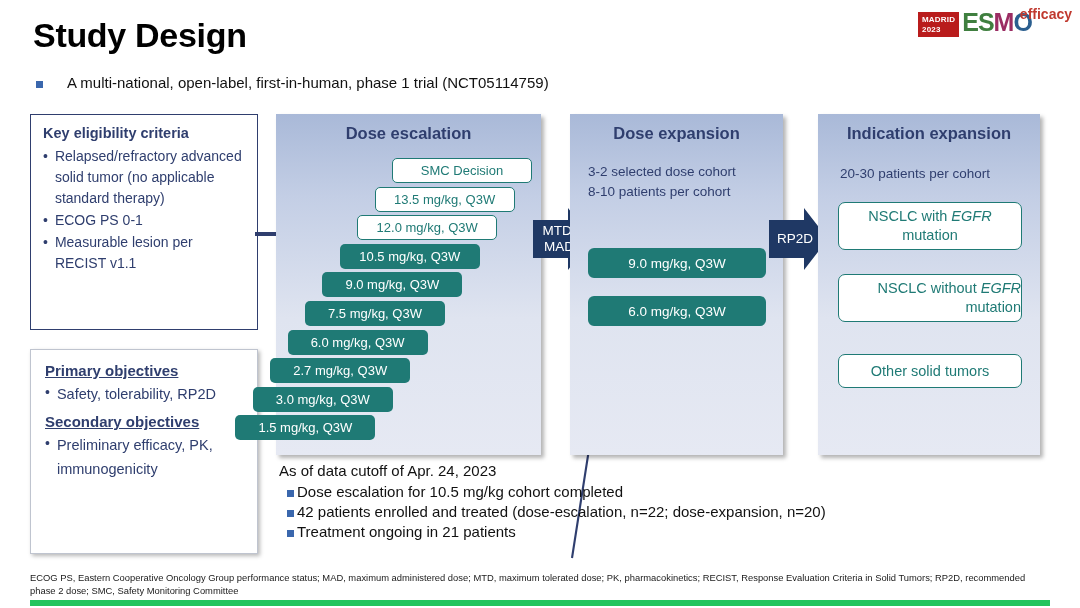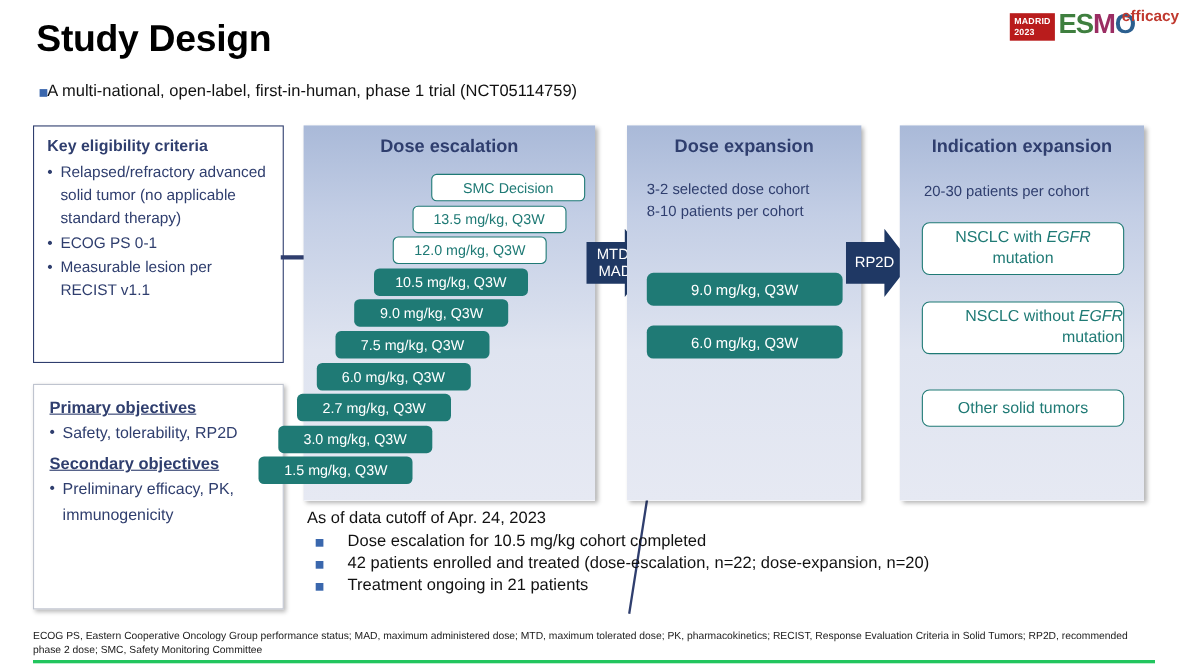--- a/index.html
+++ b/index.html
@@ -12,21 +12,21 @@
   }
 
   
   #slide-title {
     position: absolute; left: 33px; top: 16px;
     font-size: 34px; font-weight: bold; color: #000000;
     letter-spacing: -0.3px;
   }
   #subtitle-row {
     position: absolute; left: 36px; top: 74px;
-    display: flex; align-items: flex-start; gap: 0;
+    display: flex; align-items: flex-start; gap: 24px;
   }
   .sq-bullet {
     width: 7px; height: 7px; background: #3a67ad; margin-top: 7px; flex: none;
   }
   #subtitle-text { font-size: 15px; color: #111; }
 
   
   #esmo-logo {
     position: absolute; right: 8px; top: 6px;
     display: flex; align-items: flex-start; height: 30px;
@@ -142,30 +142,30 @@
     text-align: center; line-height: 16px; width: 100%;
     top: 50%; transform: translateY(-50%); left: -4px;
   }
 
   
   #notes {
     position: absolute; left: 279px; top: 462px; width: 760px;
   }
   #notes-lead { font-size: 15px; color: #111; margin-bottom: 4px; }
   .note-row {
-    display: flex; align-items: flex-start; gap: 22px;
+    display: flex; align-items: flex-start; gap: 3px;
     font-size: 15px; color: #111; margin-bottom: 3px; margin-left: 8px;
   }
   .note-row .sq-bullet { margin-top: 7px; }
 
   
   #footnote {
     position: absolute; left: 30px; top: 572px; width: 1020px;
     font-size: 9.4px; color: #1a1a1a; line-height: 12.5px;
-    border-bottom: 3px solid #22c55e; padding-bottom: 3px;
+    border-bottom: 6px solid #22c55e; padding-bottom: 3px;
   }
 </style>
 </head>
 <body>
 
 <div id="slide-title">Study Design</div>
 
 <div id="subtitle-row">
   <span class="sq-bullet"></span>
   <span id="subtitle-text">A multi-national, open-label, first-in-human, phase 1 trial (NCT05114759)</span>

